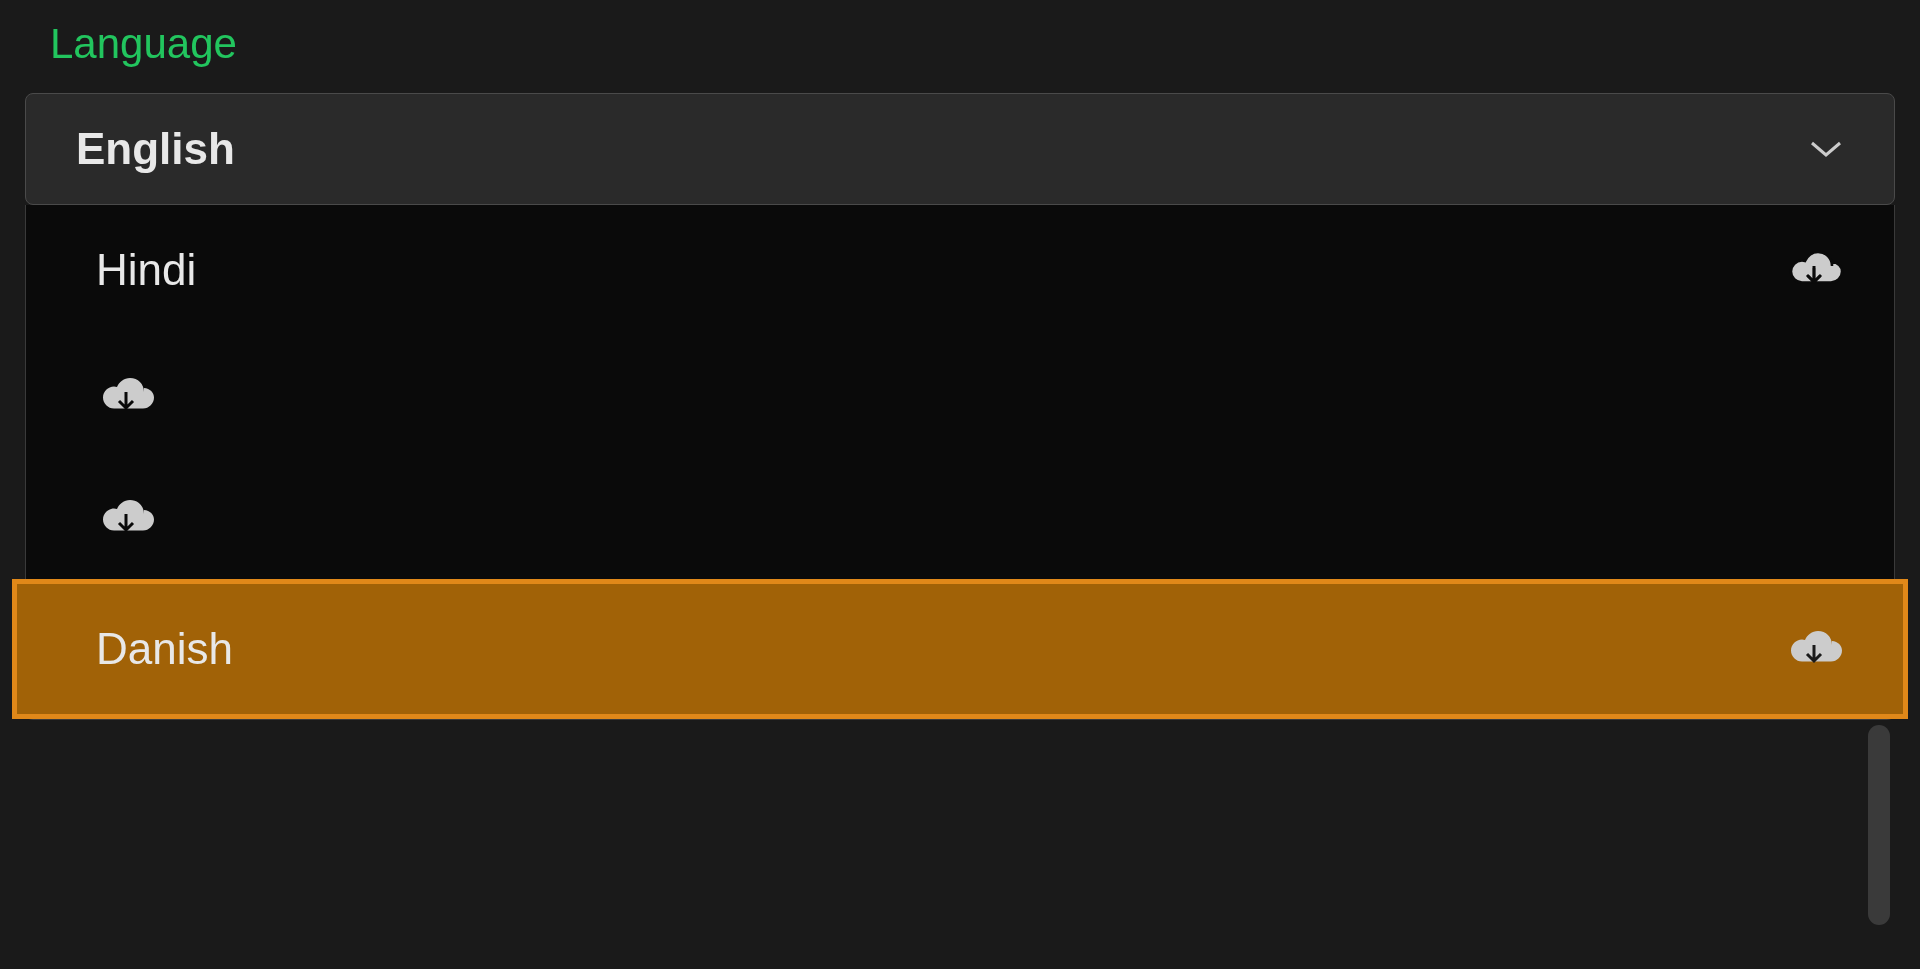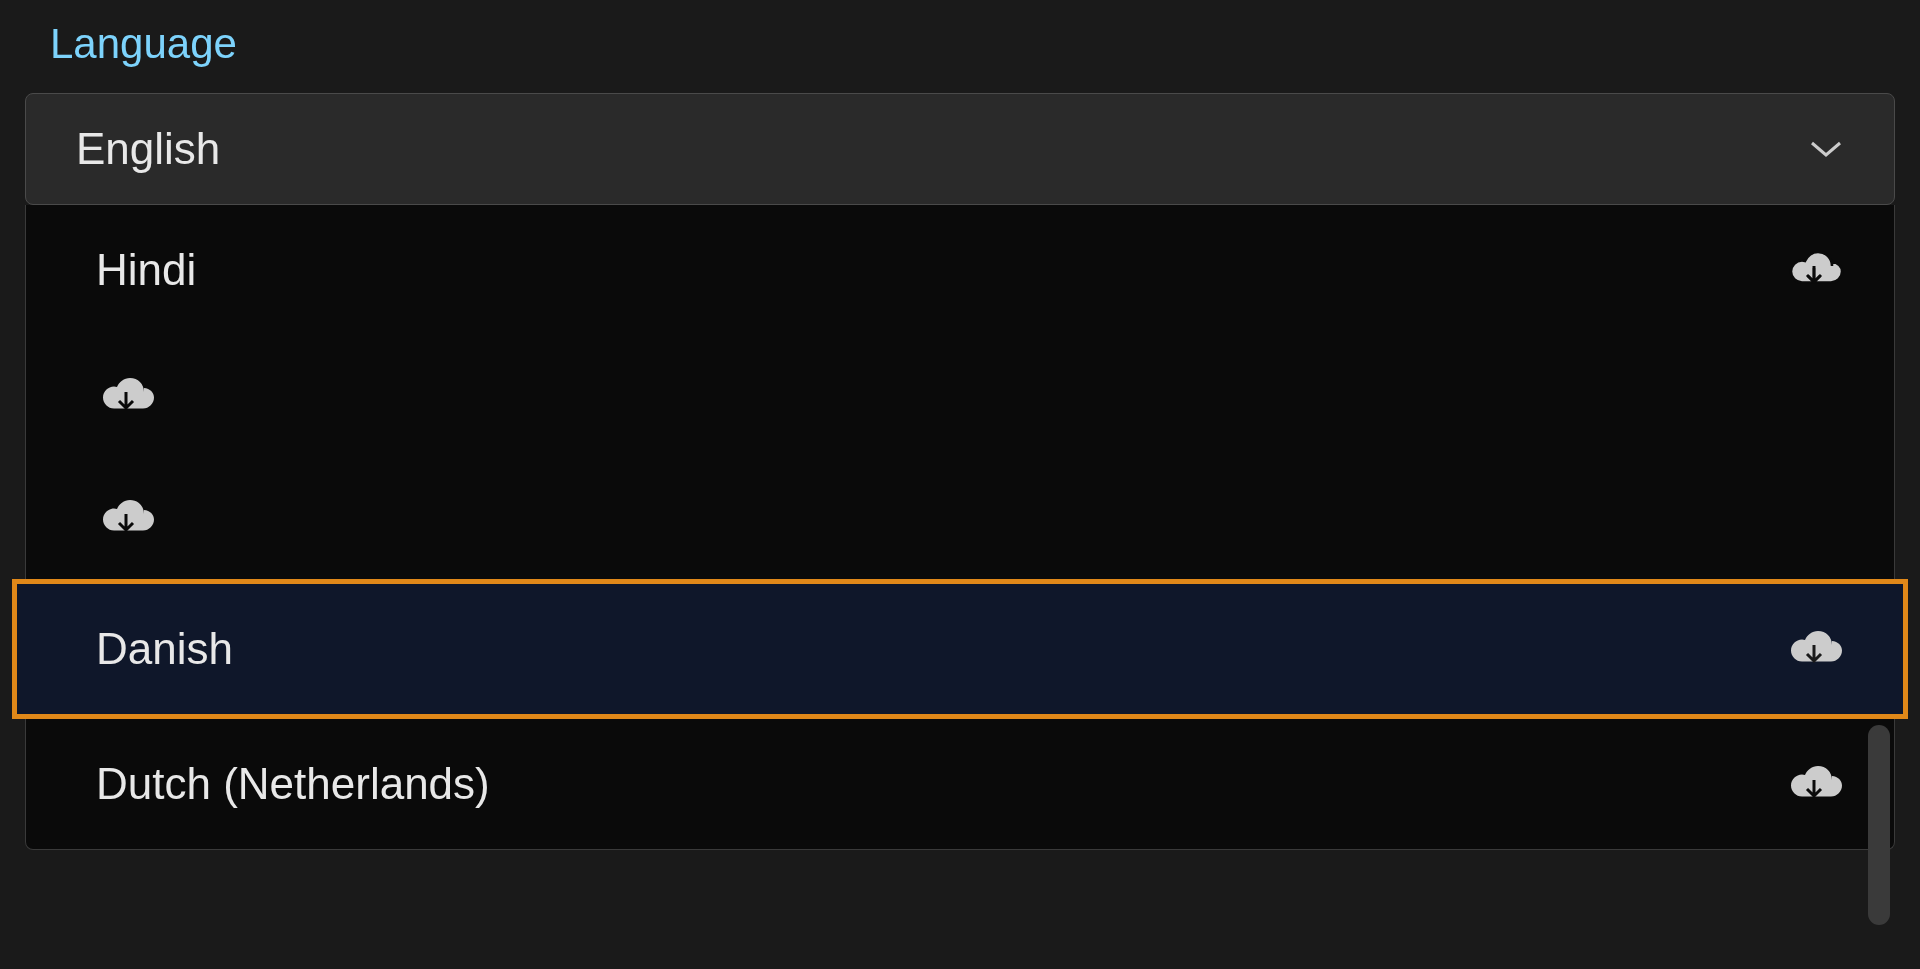--- a/index.html
+++ b/index.html
@@ -11,40 +11,40 @@
       background: #1a1a1a;
       font-family: -apple-system, BlinkMacSystemFont, 'Segoe UI', sans-serif;
       width: 1920px;
       height: 969px;
       padding: 20px 25px;
       color: #e8e8e8;
     }
     .section-label {
       font-size: 42px;
       font-weight: 400;
-      color: #7dd3fc;
+      color: #22c55e;
       margin-bottom: 25px;
       padding-left: 25px;
     }
     .dropdown-container {
       position: relative;
     }
     .dropdown-selected {
       background: #2a2a2a;
       border: 1px solid #4a4a4a;
       border-radius: 8px;
       padding: 30px 50px;
       display: flex;
       justify-content: space-between;
       align-items: center;
       cursor: pointer;
     }
     .dropdown-selected-text {
       font-size: 44px;
-      font-weight: 400;
+      font-weight: 700;
       color: #e8e8e8;
     }
     .chevron-down {
       width: 36px;
       height: 36px;
       display: flex;
       align-items: center;
       justify-content: center;
     }
     .chevron-down svg {
@@ -68,21 +68,21 @@
       align-items: center;
       cursor: pointer;
       position: relative;
     }
     .dropdown-item.highlighted {
       border: 5px solid #e08819;
       margin-left: -14px;
       margin-right: -14px;
       padding-left: 79px;
       padding-right: 59px;
-      background: #0f172a;
+      background: #a16207;
     }
     .dropdown-item-text {
       font-size: 44px;
       font-weight: 400;
       color: #e8e8e8;
     }
     .cloud-download-icon {
       width: 60px;
       height: 42px;
       position: relative;
@@ -152,25 +152,16 @@
     <div class="dropdown-item highlighted">
       <span class="dropdown-item-text">Danish</span>
       <span class="cloud-download-icon">
         <svg viewBox="0 0 60 48">
             <path d="M48 20c0-8-6-14-14-14-6 0-11 4-13 9-1-0.3-2-0.5-3-0.5-6 0-11 5-11 11 0 6 5 11 11 11h29c6 0 11-5 11-11 0-5-4-9-10-9.5z" fill="#cccccc"></path>
             <path d="M30 20 v16 M23 29 l7 7 l7-7" stroke="#1a1a1a" stroke-width="3" fill="none"></path>
           </svg>
       </span>
     </div>
 
-    <div class="dropdown-item">
-      <span class="dropdown-item-text">Dutch (Netherlands)</span>
-      <span class="cloud-download-icon">
-        <svg viewBox="0 0 60 48">
-            <path d="M48 20c0-8-6-14-14-14-6 0-11 4-13 9-1-0.3-2-0.5-3-0.5-6 0-11 5-11 11 0 6 5 11 11 11h29c6 0 11-5 11-11 0-5-4-9-10-9.5z" fill="#cccccc"></path>
-            <path d="M30 20 v16 M23 29 l7 7 l7-7" stroke="#0a0a0a" stroke-width="3" fill="none"></path>
-          </svg>
-      </span>
-    </div>
 
     <div class="scrollbar-track"></div>
   </div>
 </div>
 
 </body></html>

